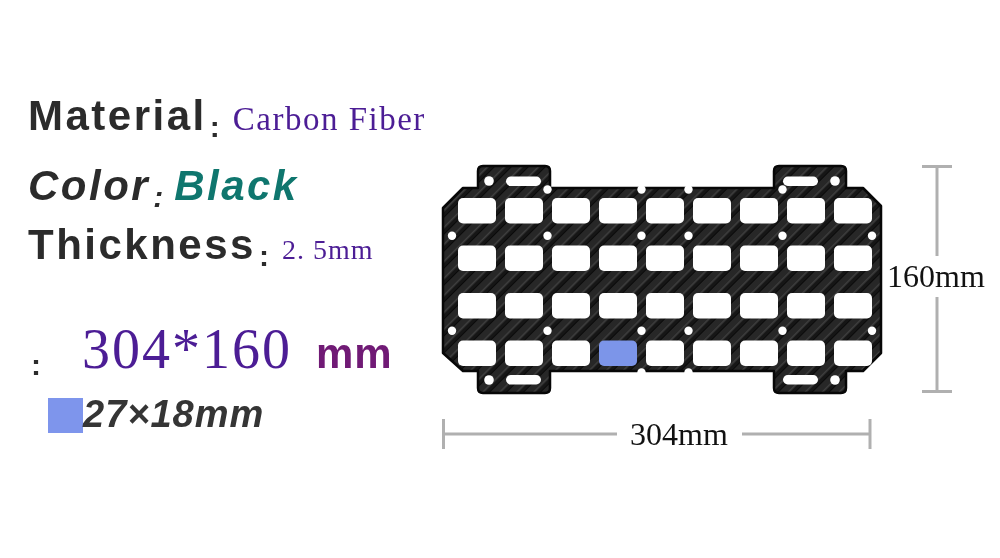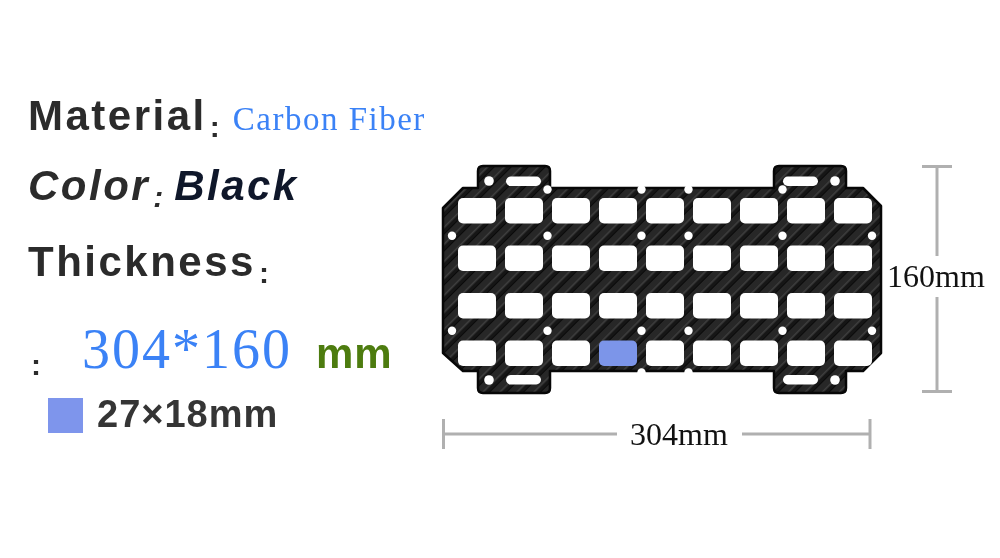--- a/index.html
+++ b/index.html
@@ -16,41 +16,41 @@
     white-space:nowrap;
   }
   .spec-label{
     font-size:42px;font-weight:700;color:#2b2b2b;
     letter-spacing:2.5px;line-height:1;
   }
   .spec-colon{
     font-size:30px;font-weight:700;color:#2b2b2b;
     position:relative;top:0.24em;margin-left:3px;margin-right:5px;line-height:1;
   }
-  .serif{font-family:"Liberation Serif","DejaVu Serif",serif;color:#3b82f6;line-height:1;}
+  .serif{font-family:"Liberation Serif","DejaVu Serif",serif;color:#4c1d95;line-height:1;}
   .val-material{font-size:33px;letter-spacing:1.5px;margin-left:8px;}
-  .val-color{font-size:42px;font-weight:700;color:#0f172a;letter-spacing:2.5px;line-height:1;margin-left:6px;}
+  .val-color{font-size:42px;font-weight:700;color:#0f766e;letter-spacing:2.5px;line-height:1;margin-left:6px;}
   .val-thickness{font-size:28px;letter-spacing:1px;margin-left:8px;}
   .val-size{font-size:56px;letter-spacing:2px;margin-left:36px;}
-  .unit-size{font-size:42px;font-weight:700;color:#4d7c0f;letter-spacing:1px;line-height:1;margin-left:24px;}
+  .unit-size{font-size:42px;font-weight:700;color:#701a75;letter-spacing:1px;line-height:1;margin-left:24px;}
   .row-material{top:95px;}
   .row-color{top:165px;font-style:italic;}
-  .row-thickness{top:241px;}
+  .row-thickness{top:224px;}
   .row-size{top:321px;}
   .legend-row{
     position:absolute;left:48px;top:396px;
     display:flex;align-items:center;white-space:nowrap;
   }
   .legend-swatch{
     width:35px;height:35px;background:#7e95ec;
     display:inline-block;flex:0 0 auto;
   }
   .legend-label{
     font-size:38px;font-weight:700;color:#353535;
-    letter-spacing:1px;line-height:1;margin-left:14px;position:relative;top:-1px;
+    letter-spacing:1px;line-height:1;position:relative;top:-1px;font-style:italic;
   }
   .panel-svg{position:absolute;left:430px;top:150px;width:560px;height:310px;}
 </style>
 </head>
 <body>
 
 <div class="canvas">
 
   <div class="spec-row row-material">
     <span class="spec-label">Material</span>
@@ -60,20 +60,21 @@
 
   <div class="spec-row row-color">
     <span class="spec-label">Color</span>
     <span class="spec-colon">:</span>
     <span class="val-color">Black</span>
   </div>
 
   <div class="spec-row row-thickness">
     <span class="spec-label">Thickness</span>
     <span class="spec-colon">:</span>
+    <span class="serif val-thickness">2. 5mm</span>
   </div>
 
   <div class="spec-row row-size">
     <span class="spec-colon">:</span>
     <span class="serif val-size">304*160</span>
     <span class="unit-size">mm</span>
   </div>
 
   <div class="legend-row">
     <span class="legend-swatch" style="background: rgb(126, 149, 236);"></span>

